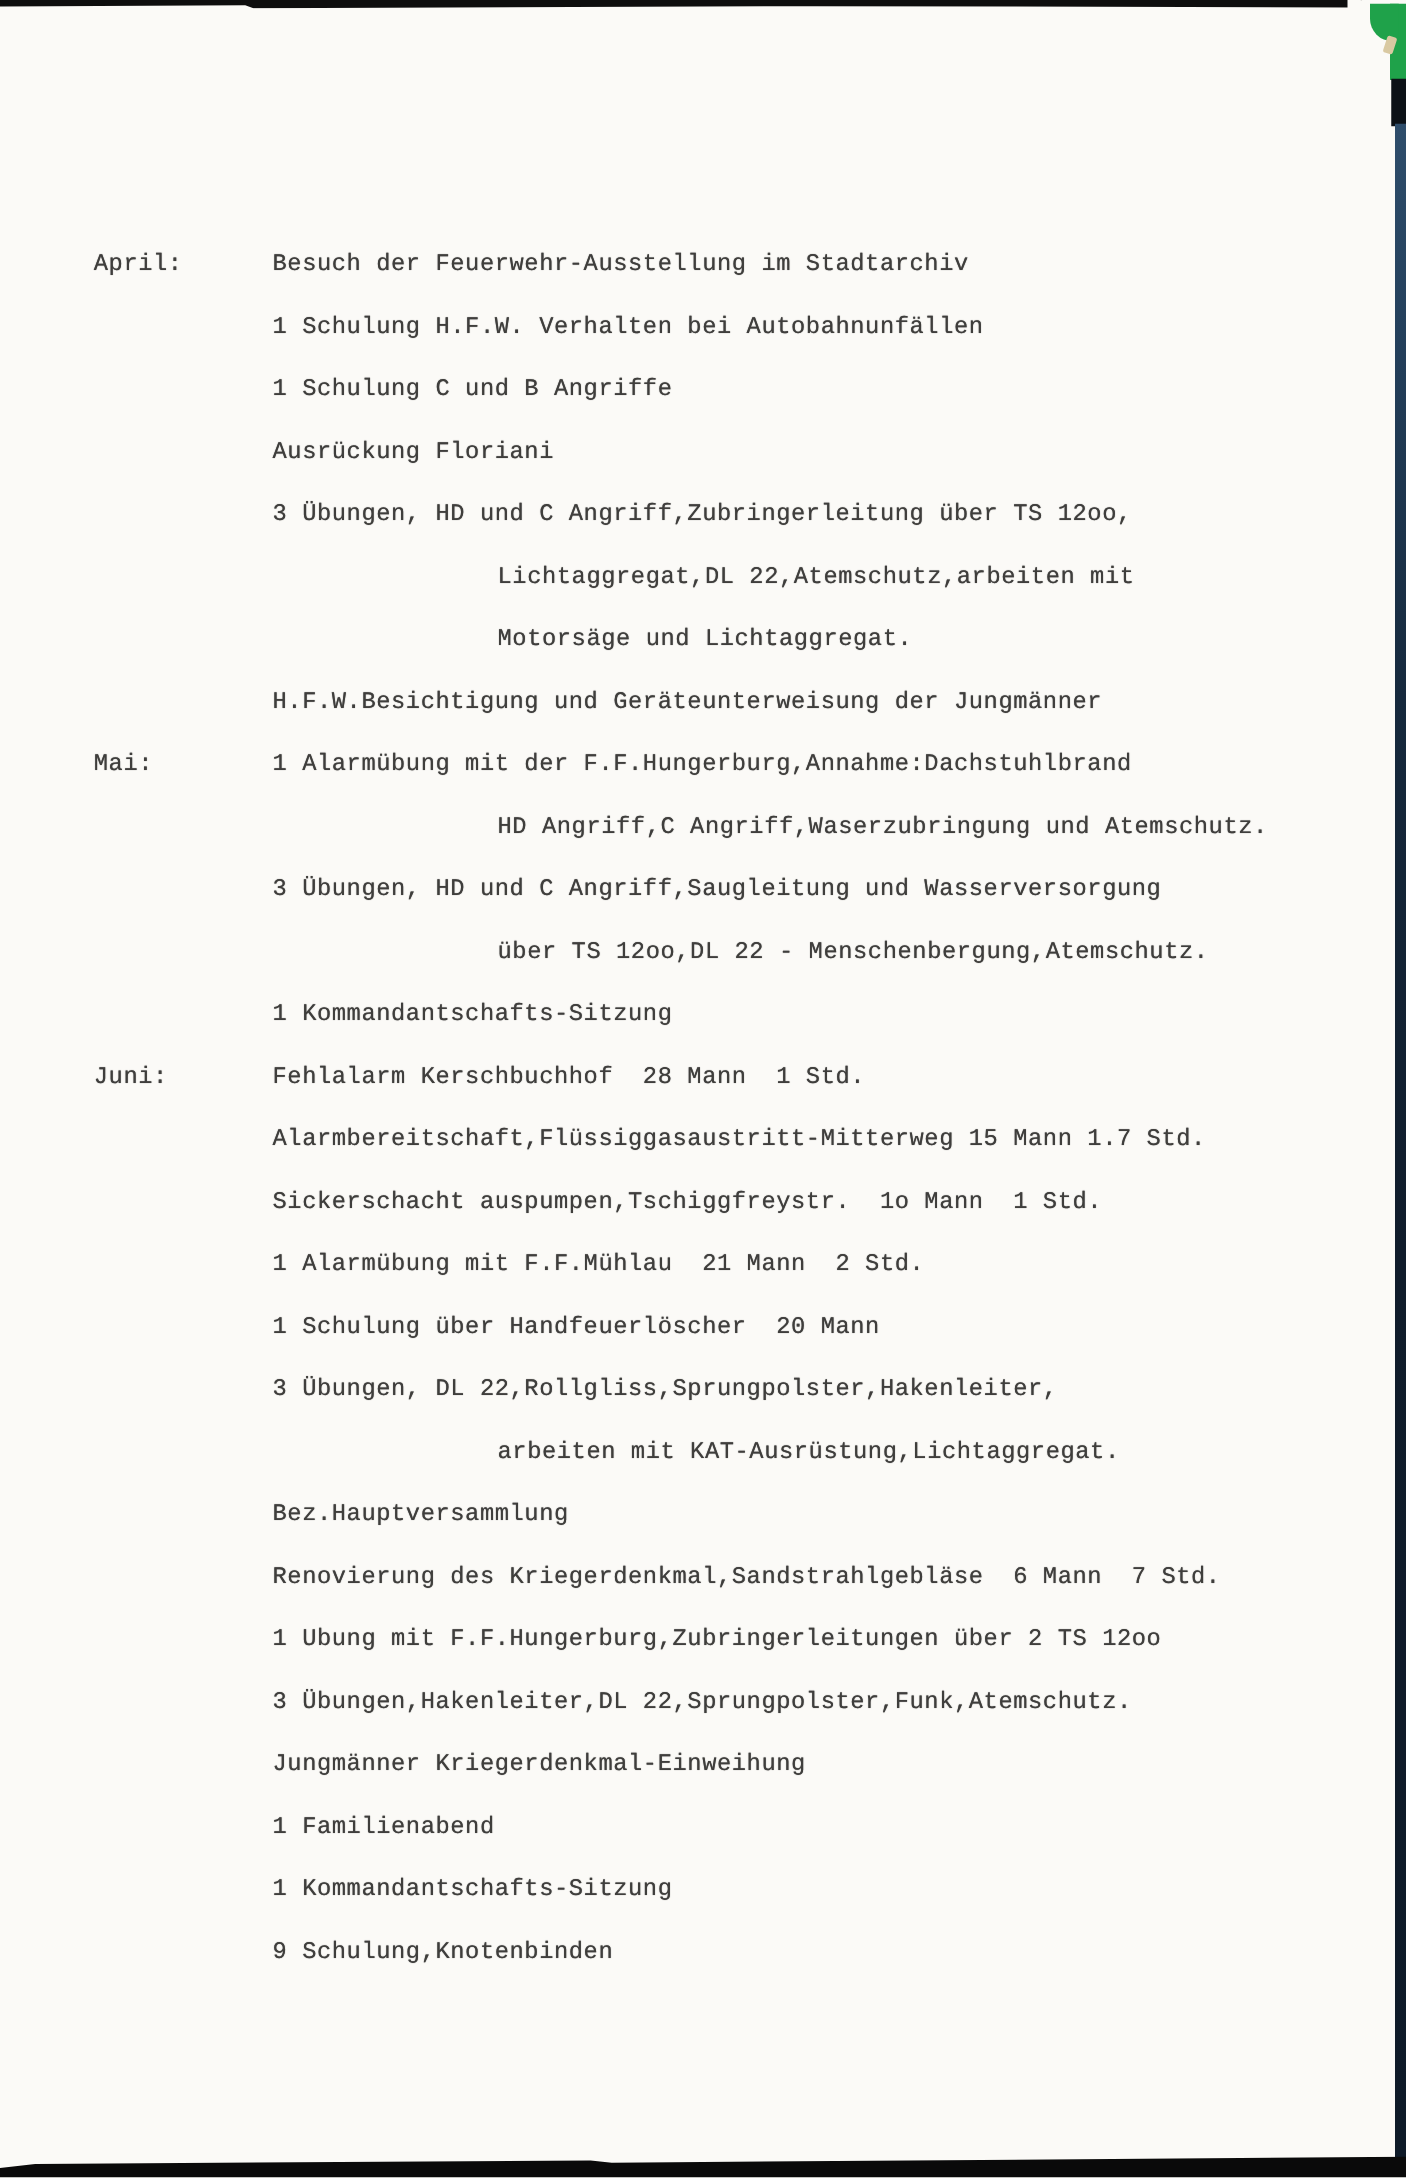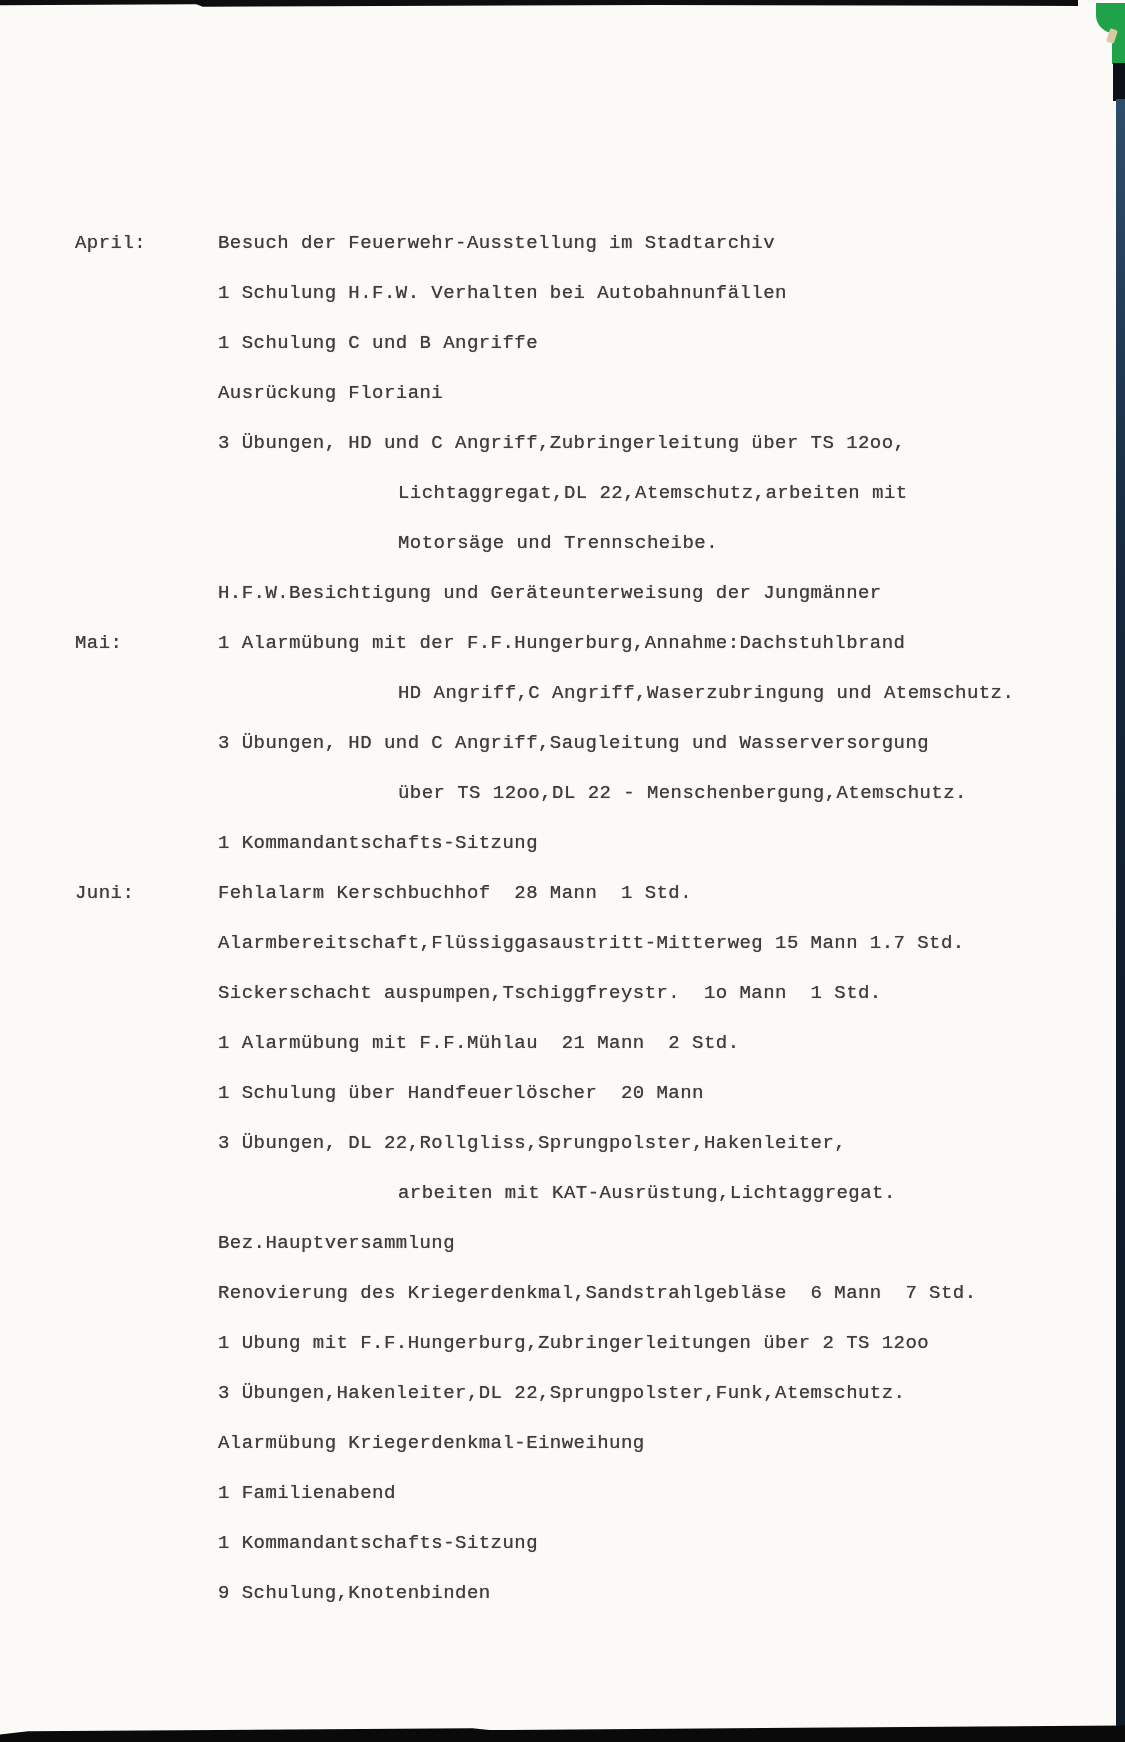--- a/index.html
+++ b/index.html
@@ -31,21 +31,21 @@
   .edge-black{position:absolute; right:0; top:63px; width:12px; height:38px; background:var(--edge-black);}
   .edge-navy{
     position:absolute; right:0; top:99px; bottom:8px; width:9px;
     background:linear-gradient(180deg,var(--edge-navy-light) 0%,#24405c 10%,#16293d 28%,#101c2b 55%,var(--edge-navy-dark) 100%);
   }
   .corner-round{ 
     position:absolute; right:13px; top:0; width:34px; height:34px;
     background:var(--paper); border-top-right-radius:24px;
   }
   
-  .text-block{position:absolute; left:0; top:218px; width:994px;}
+  .text-block{position:absolute; left:0; top:186px; width:994px;}
   .line{position:relative; height:50px; line-height:50px;}
   .month{
     position:absolute; left:75px; white-space:pre;
     font-size:19px; letter-spacing:.45px; color:var(--ink);
     text-shadow:0 0 .7px rgba(55,55,55,.85);
   }
   .txt{
     position:absolute; left:218px; white-space:pre;
     font-size:19px; letter-spacing:.45px; color:var(--ink);
     text-shadow:0 0 .7px rgba(55,55,55,.85);
@@ -79,21 +79,21 @@
       <div class="line">
         <span class="txt">Ausrückung Floriani</span>
       </div>
       <div class="line">
         <span class="txt">3 Übungen, HD und C Angriff,Zubringerleitung über TS 12oo,</span>
       </div>
       <div class="line">
         <span class="txt indent">Lichtaggregat,DL 22,Atemschutz,arbeiten mit</span>
       </div>
       <div class="line">
-        <span class="txt indent">Motorsäge und Trennscheibe.</span>
+        <span class="txt indent">Motorsäge und Lichtaggregat.</span>
       </div>
       <div class="line">
         <span class="txt">H.F.W.Besichtigung und Geräteunterweisung der Jungmänner</span>
       </div>
       <div class="line">
         <span class="month">Mai:</span>
         <span class="txt">1 Alarmübung mit der F.F.Hungerburg,Annahme:Dachstuhlbrand</span>
       </div>
       <div class="line">
         <span class="txt indent">HD Angriff,C Angriff,Waserzubringung und Atemschutz.</span>
@@ -135,21 +135,21 @@
       <div class="line">
         <span class="txt">Renovierung des Kriegerdenkmal,Sandstrahlgebläse  6 Mann  7 Std.</span>
       </div>
       <div class="line">
         <span class="txt">1 Ubung mit F.F.Hungerburg,Zubringerleitungen über 2 TS 12oo</span>
       </div>
       <div class="line">
         <span class="txt">3 Übungen,Hakenleiter,DL 22,Sprungpolster,Funk,Atemschutz.</span>
       </div>
       <div class="line">
-        <span class="txt">Alarmübung Kriegerdenkmal-Einweihung</span>
+        <span class="txt">Jungmänner Kriegerdenkmal-Einweihung</span>
       </div>
       <div class="line">
         <span class="txt">1 Familienabend</span>
       </div>
       <div class="line">
         <span class="txt">1 Kommandantschafts-Sitzung</span>
       </div>
       <div class="line">
         <span class="txt">9 Schulung,Knotenbinden</span>
       </div>

